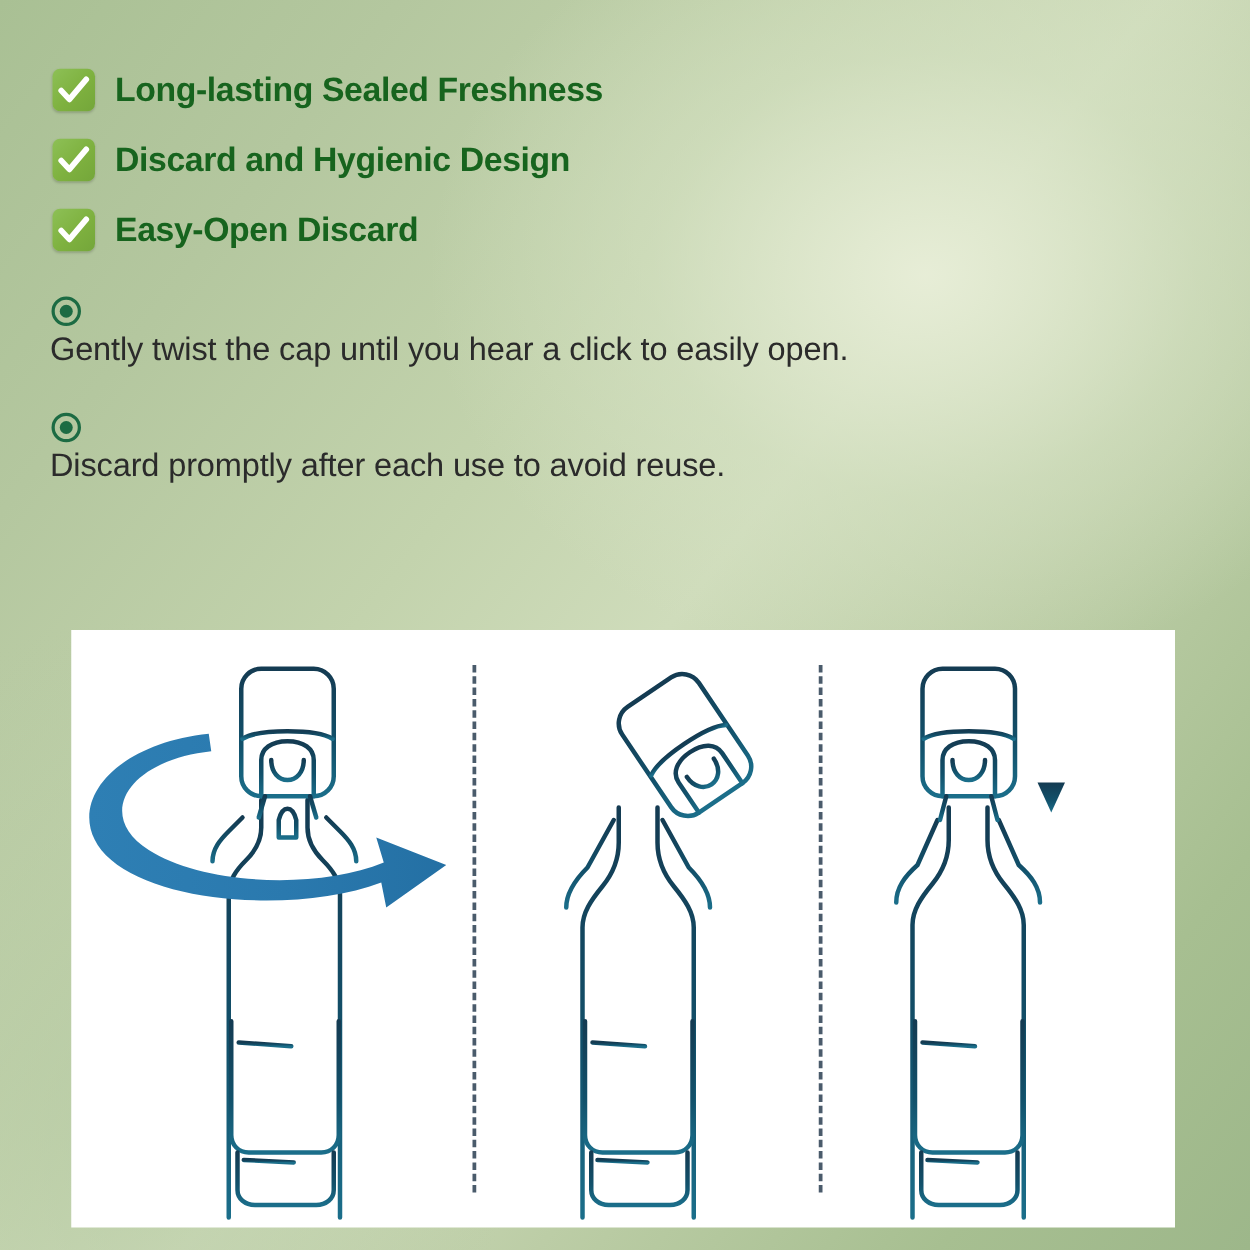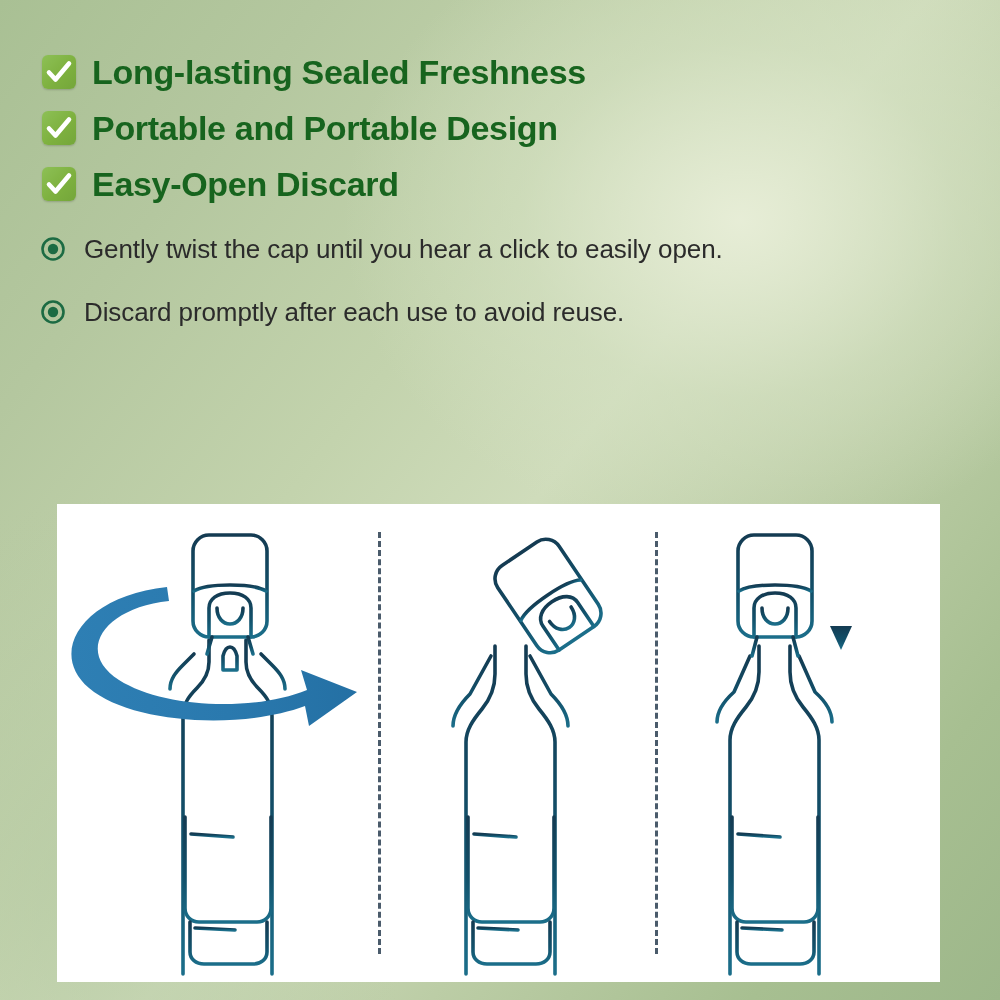--- a/index.html
+++ b/index.html
@@ -45,39 +45,40 @@
     background: linear-gradient(135deg, #8dc056 0%, #7eb13f 55%, #74a63a 100%);
     box-shadow: 0 1px 2px rgba(0,0,0,0.18);
     margin-right: 16px;
   }
   .check-box svg {
     position: absolute;
     left: 0; top: 0;
     width: 34px; height: 34px;
   }
   .feature-text {
-    font-size: 34px;
+    font-size: 27px;
     font-weight: 700;
     letter-spacing: -0.3px;
     color: #17641e;
     white-space: nowrap;
     line-height: 1;
   }
 
   
   .instructions {
     position: absolute;
     left: 40px;
     top: 232px;
     width: 790px;
   }
   .instr-row {
     display: flex;
     align-items: flex-start;
     margin-bottom: 28px;
+    flex-direction: column;
   }
   .instr-row:last-child { margin-bottom: 0; }
   .bullet {
     position: relative;
     width: 26px;
     height: 26px;
     flex: 0 0 26px;
     margin-right: 18px;
     margin-top: 4px;
   }
@@ -128,21 +129,21 @@
       </span>
       <span class="feature-text">Long-lasting Sealed Freshness</span>
     </div>
 
     <div class="feature-row">
       <span class="check-box">
         <svg viewBox="0 0 34 34">
           <path d="M7 17.5 L13.5 24.5 L27 8.5" fill="none" stroke="#ffffff" stroke-width="4.6" stroke-linecap="round" stroke-linejoin="round"></path>
         </svg>
       </span>
-      <span class="feature-text">Portable and Portable Design</span>
+      <span class="feature-text">Discard and Hygienic Design</span>
     </div>
 
     <div class="feature-row">
       <span class="check-box">
         <svg viewBox="0 0 34 34">
           <path d="M7 17.5 L13.5 24.5 L27 8.5" fill="none" stroke="#ffffff" stroke-width="4.6" stroke-linecap="round" stroke-linejoin="round"></path>
         </svg>
       </span>
       <span class="feature-text">Easy-Open Discard</span>
     </div>

